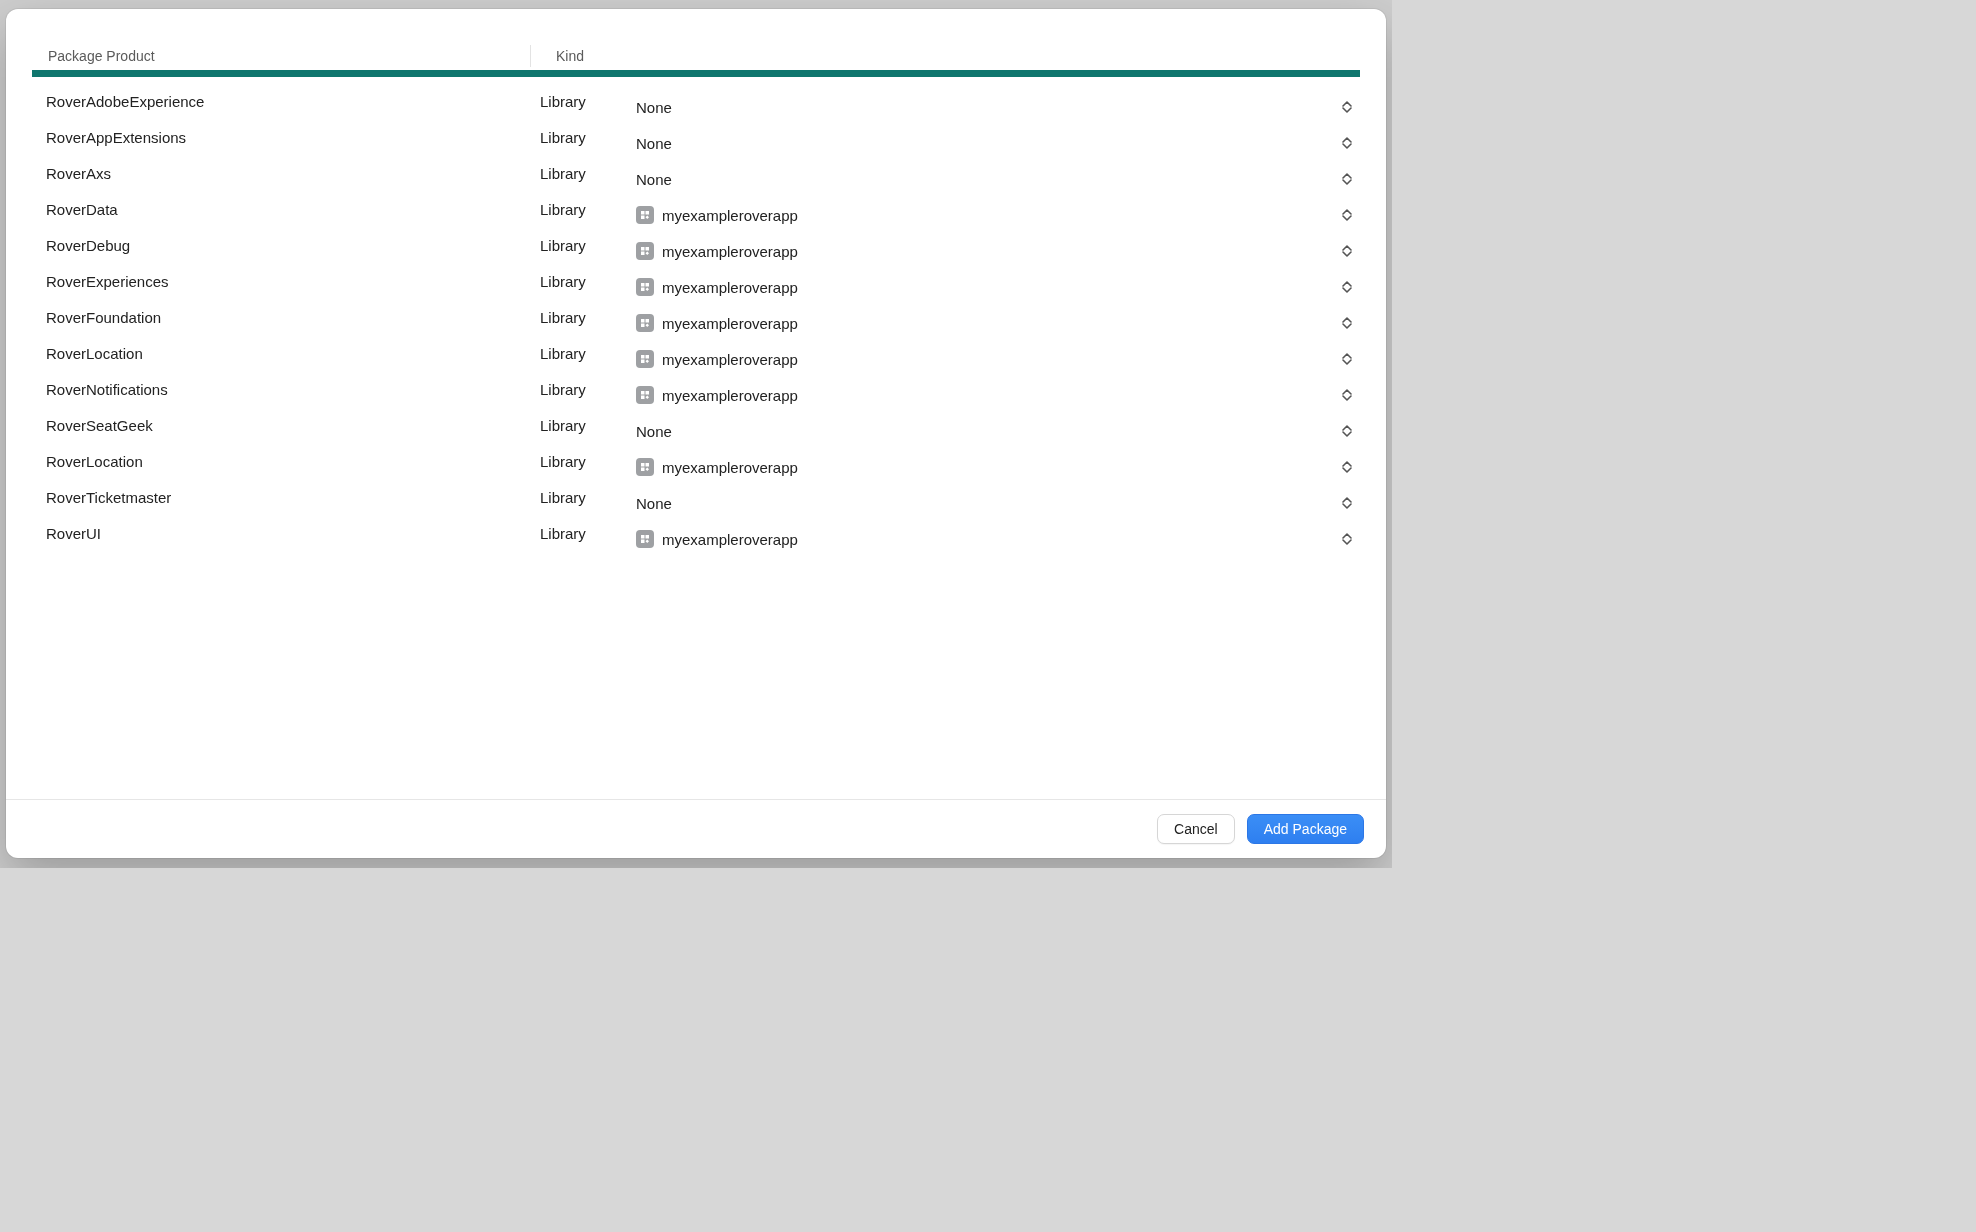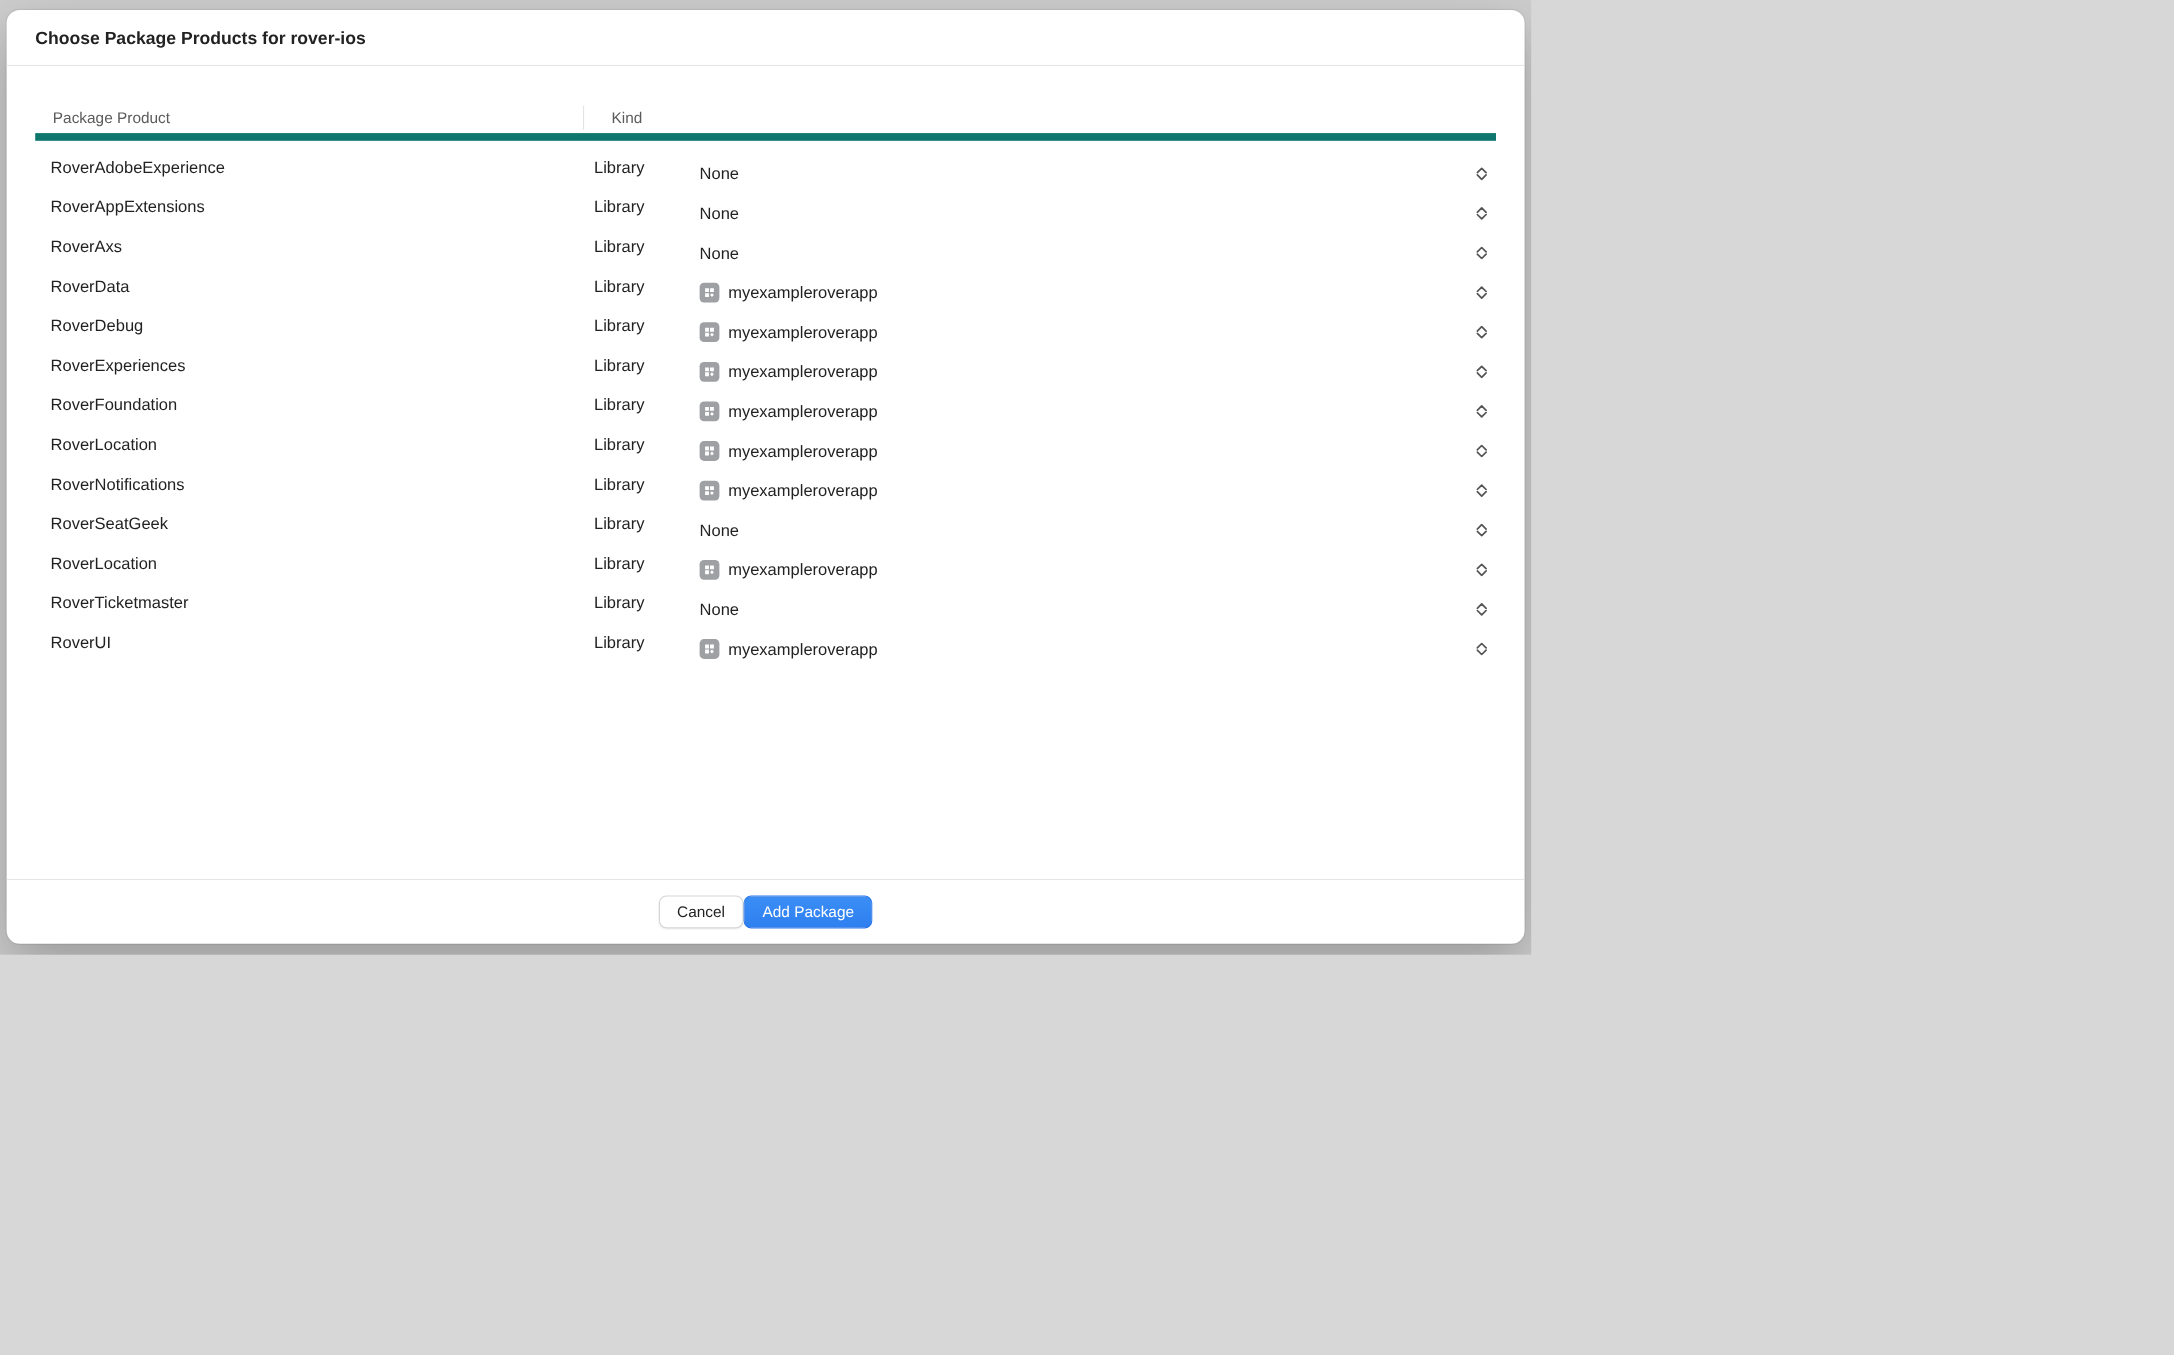--- a/index.html
+++ b/index.html
@@ -93,22 +93,22 @@
     .updown-icon {
       width: 14px; height: 18px;
       display:inline-flex; flex-direction:column; align-items:center; justify-content:center;
       color: #555;
     }
     .updown-icon svg { width:10px; height:6px; display:block; }
     .modal-footer {
       border-top: 1px solid #e6e6e6;
       padding: 14px 22px;
       display: flex;
-      justify-content: center;
-      gap: 0;
+      justify-content: flex-end;
+      gap: 12px;
     }
     .btn {
       height: 30px;
       padding: 0 16px;
       border-radius: 7px;
       font-size: 14px;
       display: inline-flex;
       align-items: center;
       cursor: default;
     }
@@ -124,23 +124,20 @@
       color: #fff;
     }
   </style>
 </head>
 <body>
 
 <div class="backdrop-hint"></div>
 <div class="overlay"></div>
 
 <div class="modal">
-  <div class="modal-header">
-    <div class="modal-title">Choose Package Products for rover-ios</div>
-  </div>
 
   <div class="modal-body">
     <div class="table-header-row">
       <div class="col-product">Package Product</div>
       <div class="col-kind">Kind</div>
     </div>
     <div class="rows" id="rows-container">
         <div class="row">
           <div class="cell-product">RoverAdobeExperience</div>
           <div class="cell-kind">Library</div>

